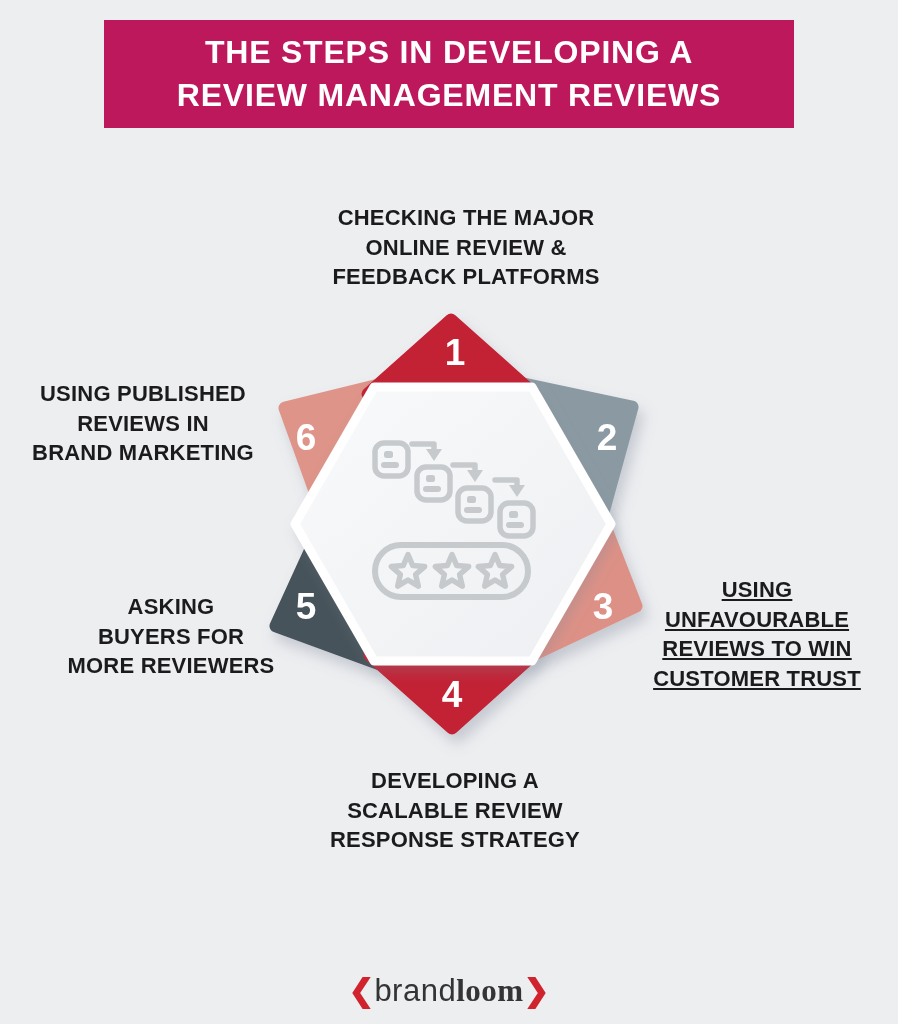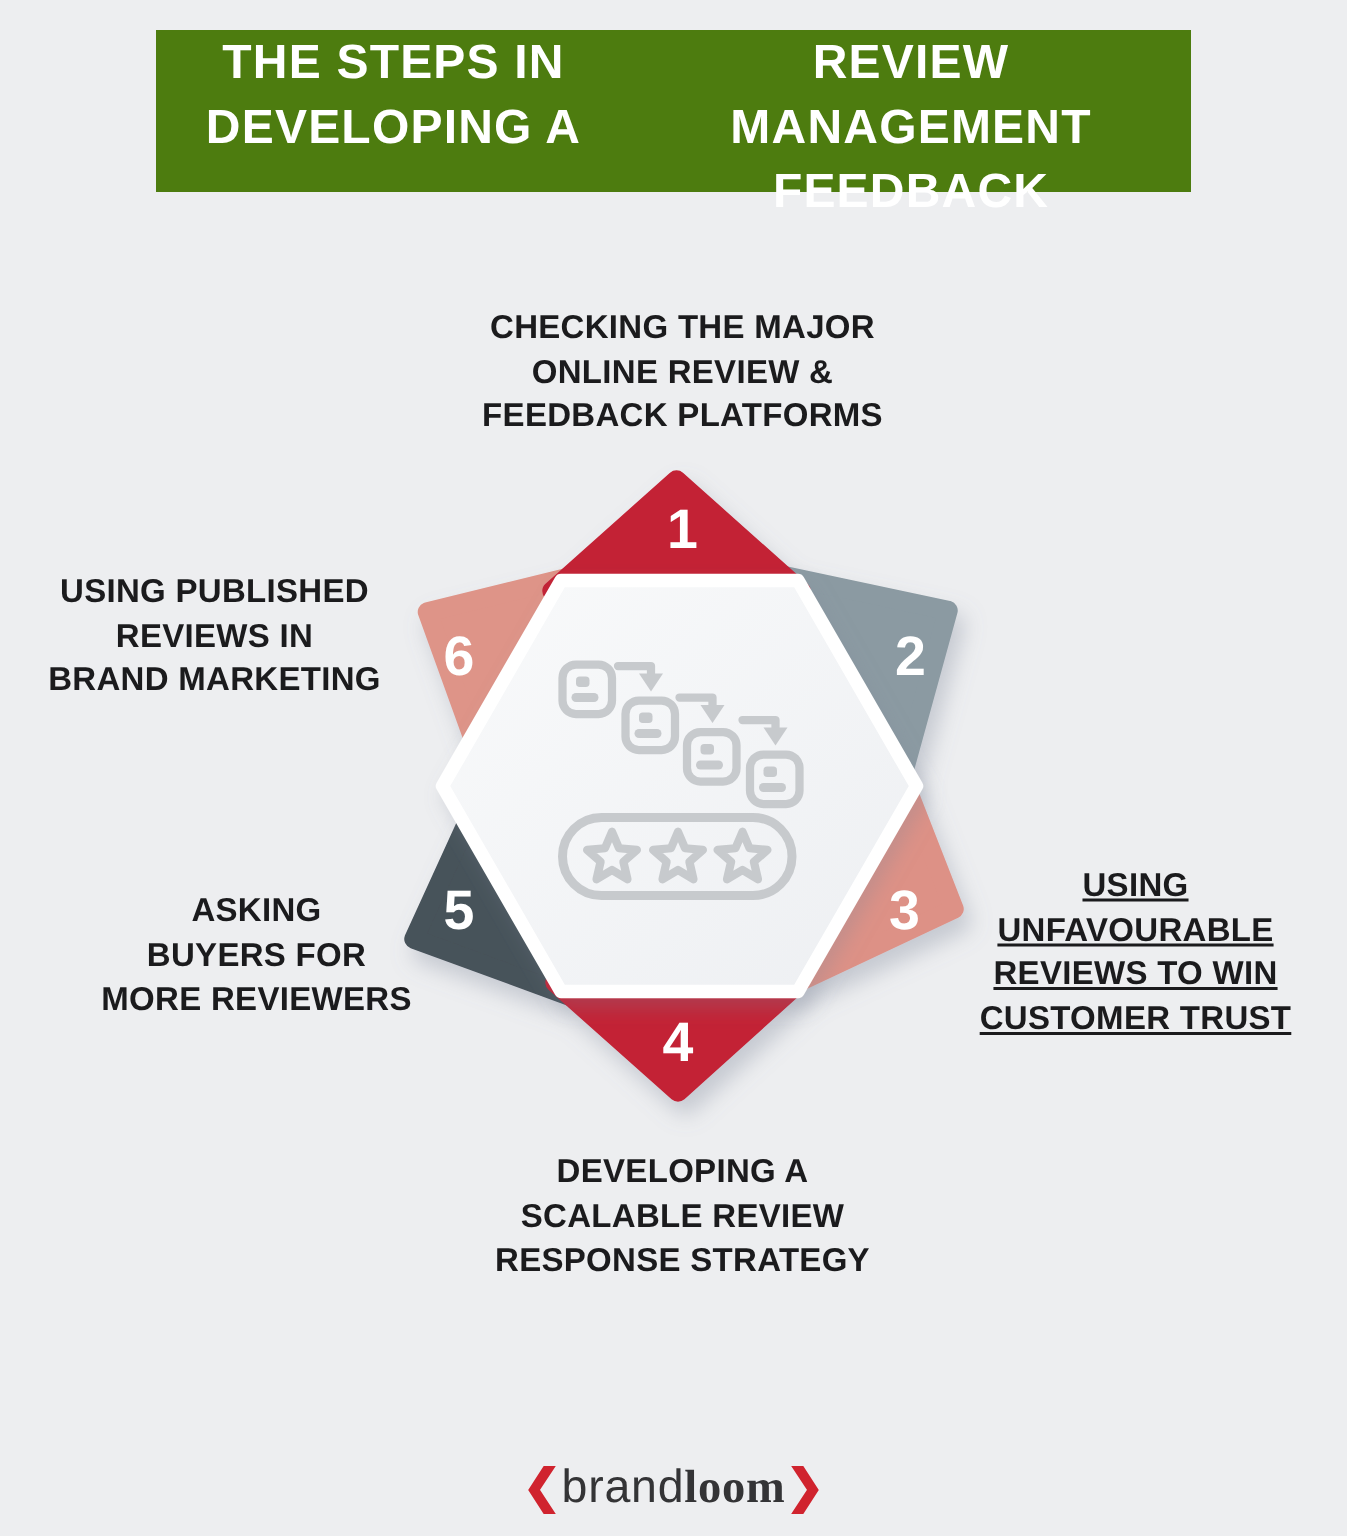--- a/index.html
+++ b/index.html
@@ -1,38 +1,38 @@
 <!DOCTYPE html>
 <html><head>
 <meta charset="utf-8">
 <style>
   html,body{margin:0;padding:0;background:#edeef0;}
   .canvas{position:relative;width:898px;height:1024px;background:#edeef0;overflow:hidden;
           font-family:"Liberation Sans",sans-serif;}
-  .banner{position:absolute;left:104px;top:20px;width:690px;height:108px;background:#4d7c0f;
-          color:#ffffff;display:flex;flex-direction:row;justify-content:center;
+  .banner{position:absolute;left:104px;top:20px;width:690px;height:108px;background:#be185d;
+          color:#ffffff;display:flex;flex-direction:column;justify-content:center;
           text-align:center;font-weight:800;font-size:32px;line-height:43px;letter-spacing:.8px;}
   .star-svg{position:absolute;left:0;top:0;}
   .step-label{position:absolute;color:#1b1b1d;font-weight:800;font-size:22px;line-height:29.5px;
           text-align:center;white-space:pre-line;letter-spacing:.2px;}
   .step-num{position:absolute;width:56px;height:44px;color:#ffffff;font-weight:800;font-size:37px;
           line-height:44px;text-align:center;}
   .logo{position:absolute;left:0;top:972px;width:100%;text-align:center;font-size:31px;color:#343436;}
   .logo .bracket{color:#d0232e;font-weight:800;}
   .logo .brand{font-weight:400;letter-spacing:.5px;}
   .logo .loom{font-weight:800;letter-spacing:.5px;font-family:Liberation Serif, serif;}
 </style>
 </head>
 <body>
 
 <div class="canvas">
 
   <header class="banner">
     <div>THE STEPS IN DEVELOPING A</div>
-    <div>REVIEW MANAGEMENT FEEDBACK</div>
+    <div>REVIEW MANAGEMENT REVIEWS</div>
   </header>
 
   <svg class="star-svg" width="898" height="1024" viewBox="0 0 898 1024">
     <defs>
       <linearGradient id="hexGrad" x1="0" y1="0" x2="1" y2="1">
         <stop offset="0" stop-color="#f9fafb"></stop>
         <stop offset="1" stop-color="#edeff2"></stop>
       </linearGradient>
       <filter id="tipShadow" x="-20%" y="-20%" width="140%" height="140%">
         <feDropShadow dx="5" dy="9" stdDeviation="7" flood-color="#7d8699" flood-opacity="0.35"></feDropShadow>
@@ -87,21 +87,21 @@
     </g>
   </svg>
 
   <div class="step-num" style="left:427px;top:331px;">1</div>
   <div class="step-num" style="left:579px;top:416px;">2</div>
   <div class="step-num" style="left:575px;top:585px;">3</div>
   <div class="step-num" style="left:424px;top:673px;">4</div>
   <div class="step-num" style="left:278px;top:585px;">5</div>
   <div class="step-num" style="left:278px;top:416px;">6</div>
 
-  <div class="step-label" style="left:255px;top:203px;width:400px;">CHECKING THE MAJOR
+  <div class="step-label" style="left:266px;top:203px;width:400px;">CHECKING THE MAJOR
 ONLINE REVIEW &amp;
 FEEDBACK PLATFORMS</div>
   <div class="step-label" style="left:623px;top:575px;width:268px;text-decoration:underline;">USING
 UNFAVOURABLE
 REVIEWS TO WIN
 CUSTOMER TRUST</div>
   <div class="step-label" style="left:285px;top:766px;width:340px;">DEVELOPING A
 SCALABLE REVIEW
 RESPONSE STRATEGY</div>
   <div class="step-label" style="left:40px;top:592px;width:262px;">ASKING

